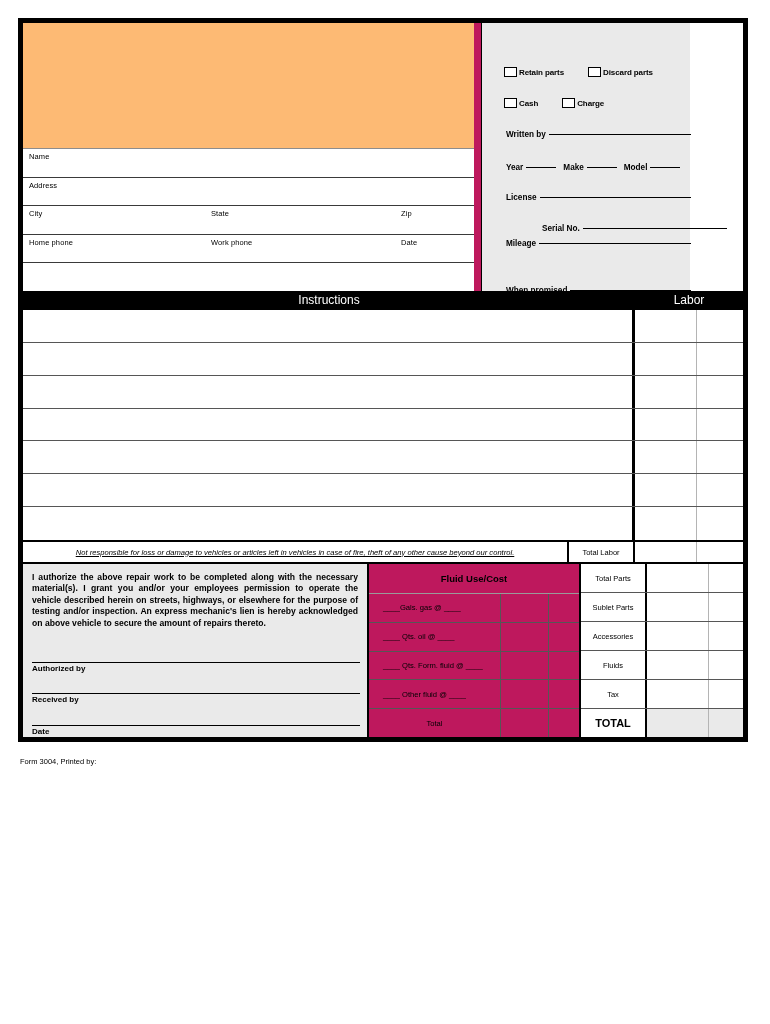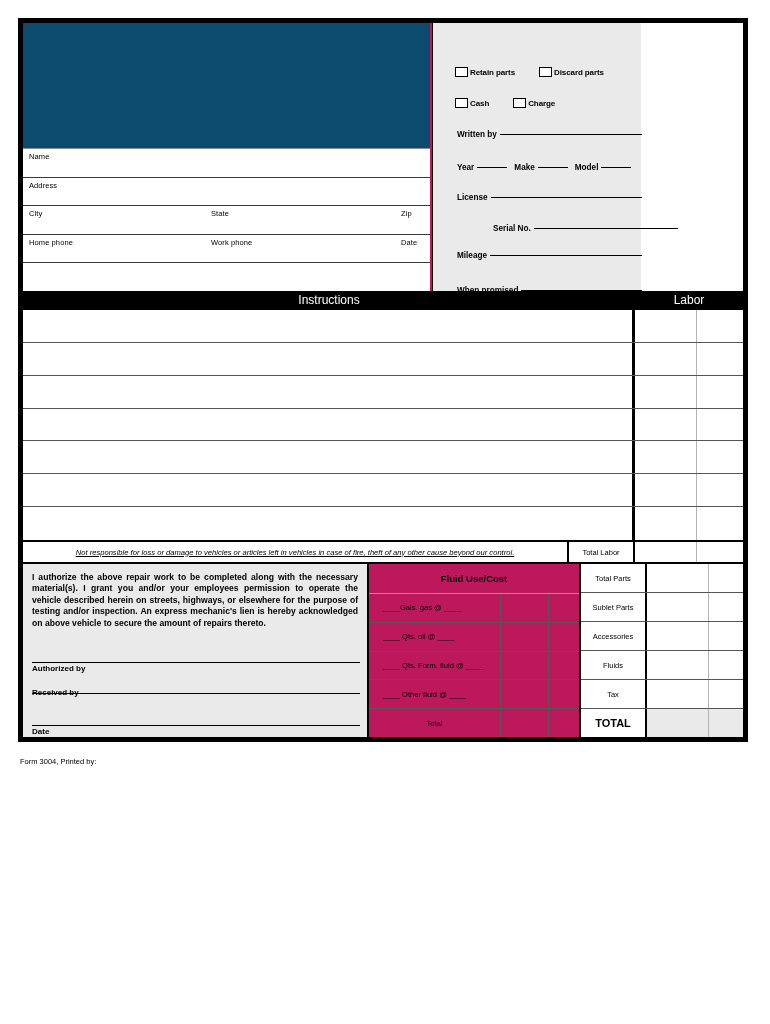--- a/index.html
+++ b/index.html
@@ -29,27 +29,27 @@
 
   
   .top-section {
     position: absolute;
     left: 0; top: 0;
     width: 720px;
     height: 268px;
     display: flex;
   }
   .cust-col {
-    width: 409px;
+    width: 458px;
     height: 100%;
     box-sizing: border-box;
-    border-right: 2px solid #be185d;
+    border-right: 7px solid #be185d;
     display: flex;
     flex-direction: column;
-    background: #0c4a6e;
+    background: #fdba74;
   }
   .letterhead {
     height: 126px;
     border-bottom: 1px solid #8d8d8d;
     box-sizing: border-box;
   }
   .cust-row {
     flex: 1;
     border-bottom: 1px solid #3a3a3a;
     box-sizing: border-box;
@@ -124,21 +124,21 @@
     margin-right: 1px;
     position: relative;
     top: -2px;
   }
   .field-line .rule.fixed { flex: none; width: 30px; }
   .field-line .gap { width: 6px; flex: none; }
   .f-written { top: 107px; }
   .f-ymm     { top: 140px; }
   .f-license { top: 170px; }
   .f-serial  { top: 201px; padding-left: 36px; }
-  .f-mileage { top: 228px; }
+  .f-mileage { top: 216px; }
   .f-promise { top: 263px; }
 
   
   .band {
     position: absolute;
     left: 0;
     top: 268px;
     width: 720px;
     height: 19px;
     background: #000;
@@ -272,21 +272,21 @@
     width: 328px;
     border-top: 1.4px solid #000;
   }
   .sig-lbl {
     position: absolute;
     left: 9px;
     font-size: 8px;
     font-weight: bold;
   }
   .s1 { top: 98px; }  .s1l { top: 100px; }
-  .s2 { top: 129px; } .s2l { top: 124px; }
+  .s2 { top: 129px; } .s2l { top: 131px; }
   .s3 { top: 161px; } .s3l { top: 163px; }
 
   
   .fluid-block {
     width: 212px;
     box-sizing: border-box;
     border-right: 2px solid #000;
     background: #be185d;
     display: flex;
     flex-direction: column;

